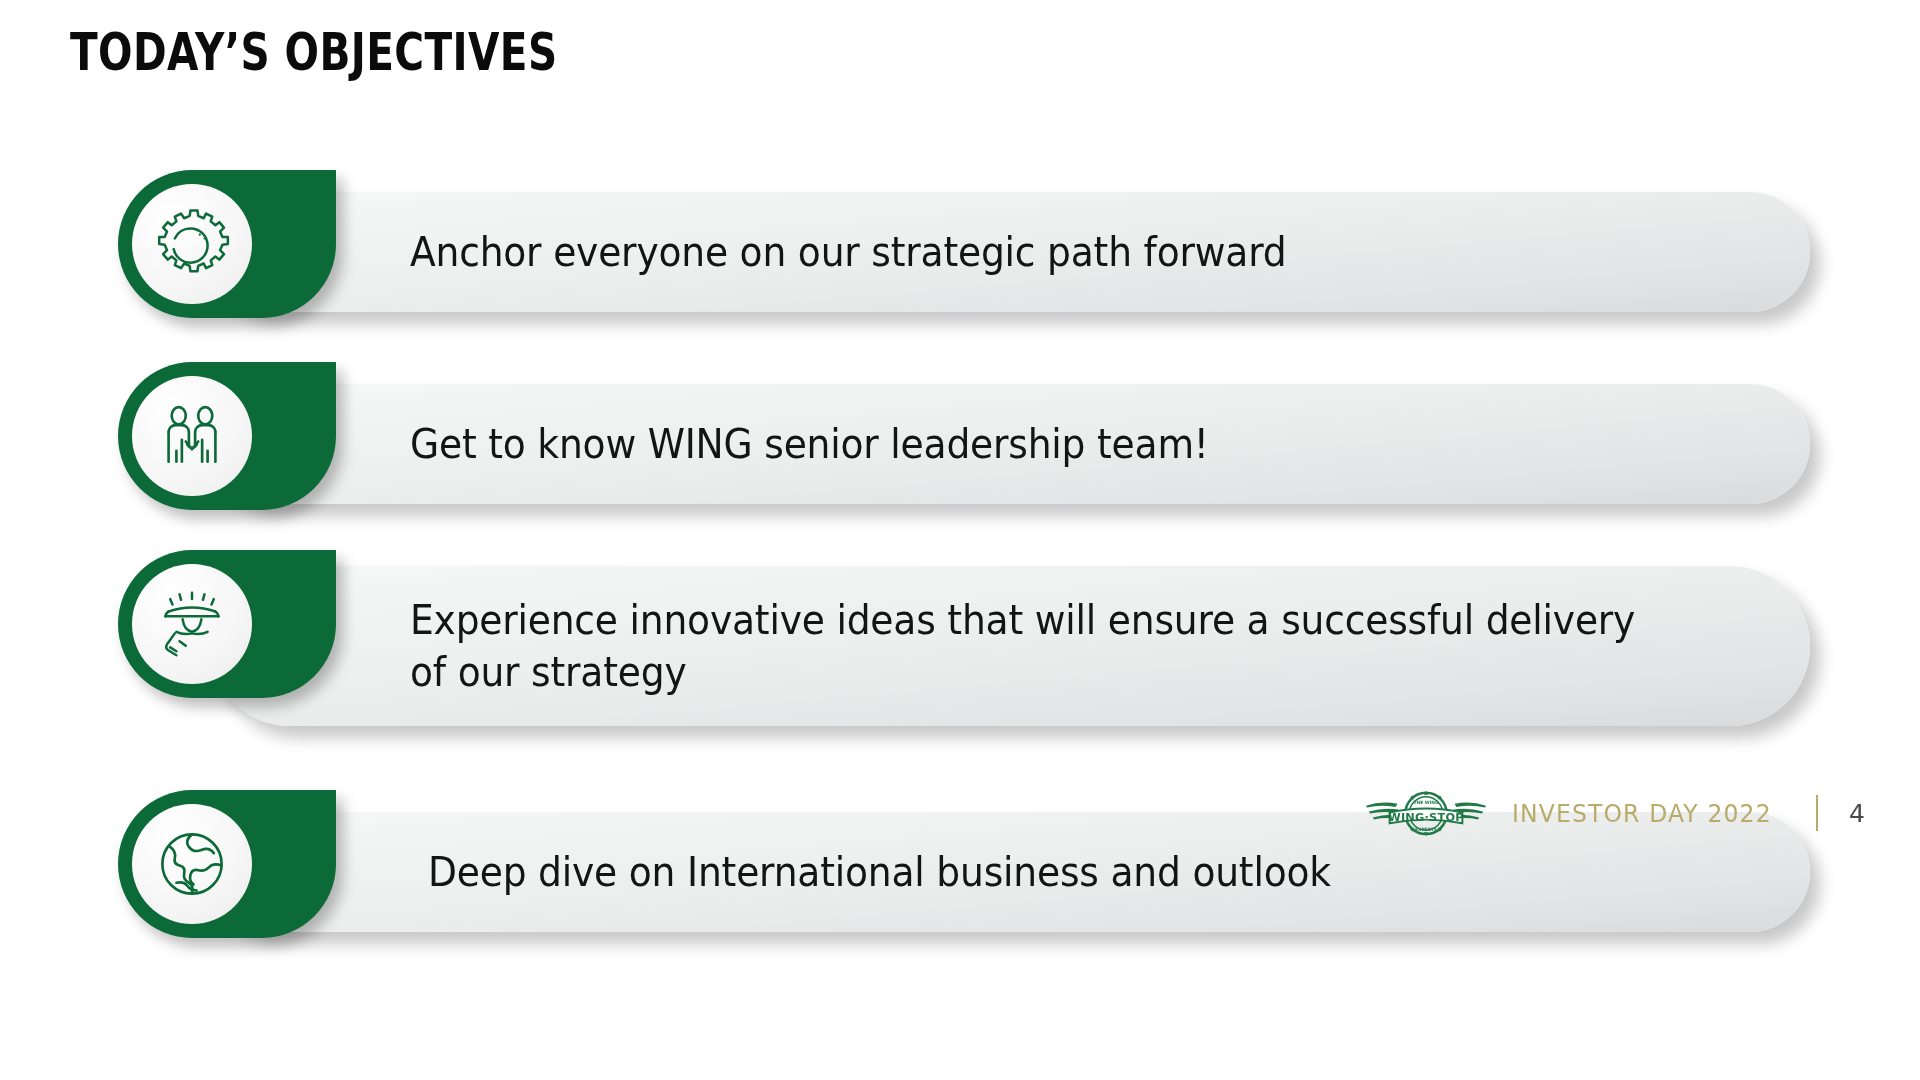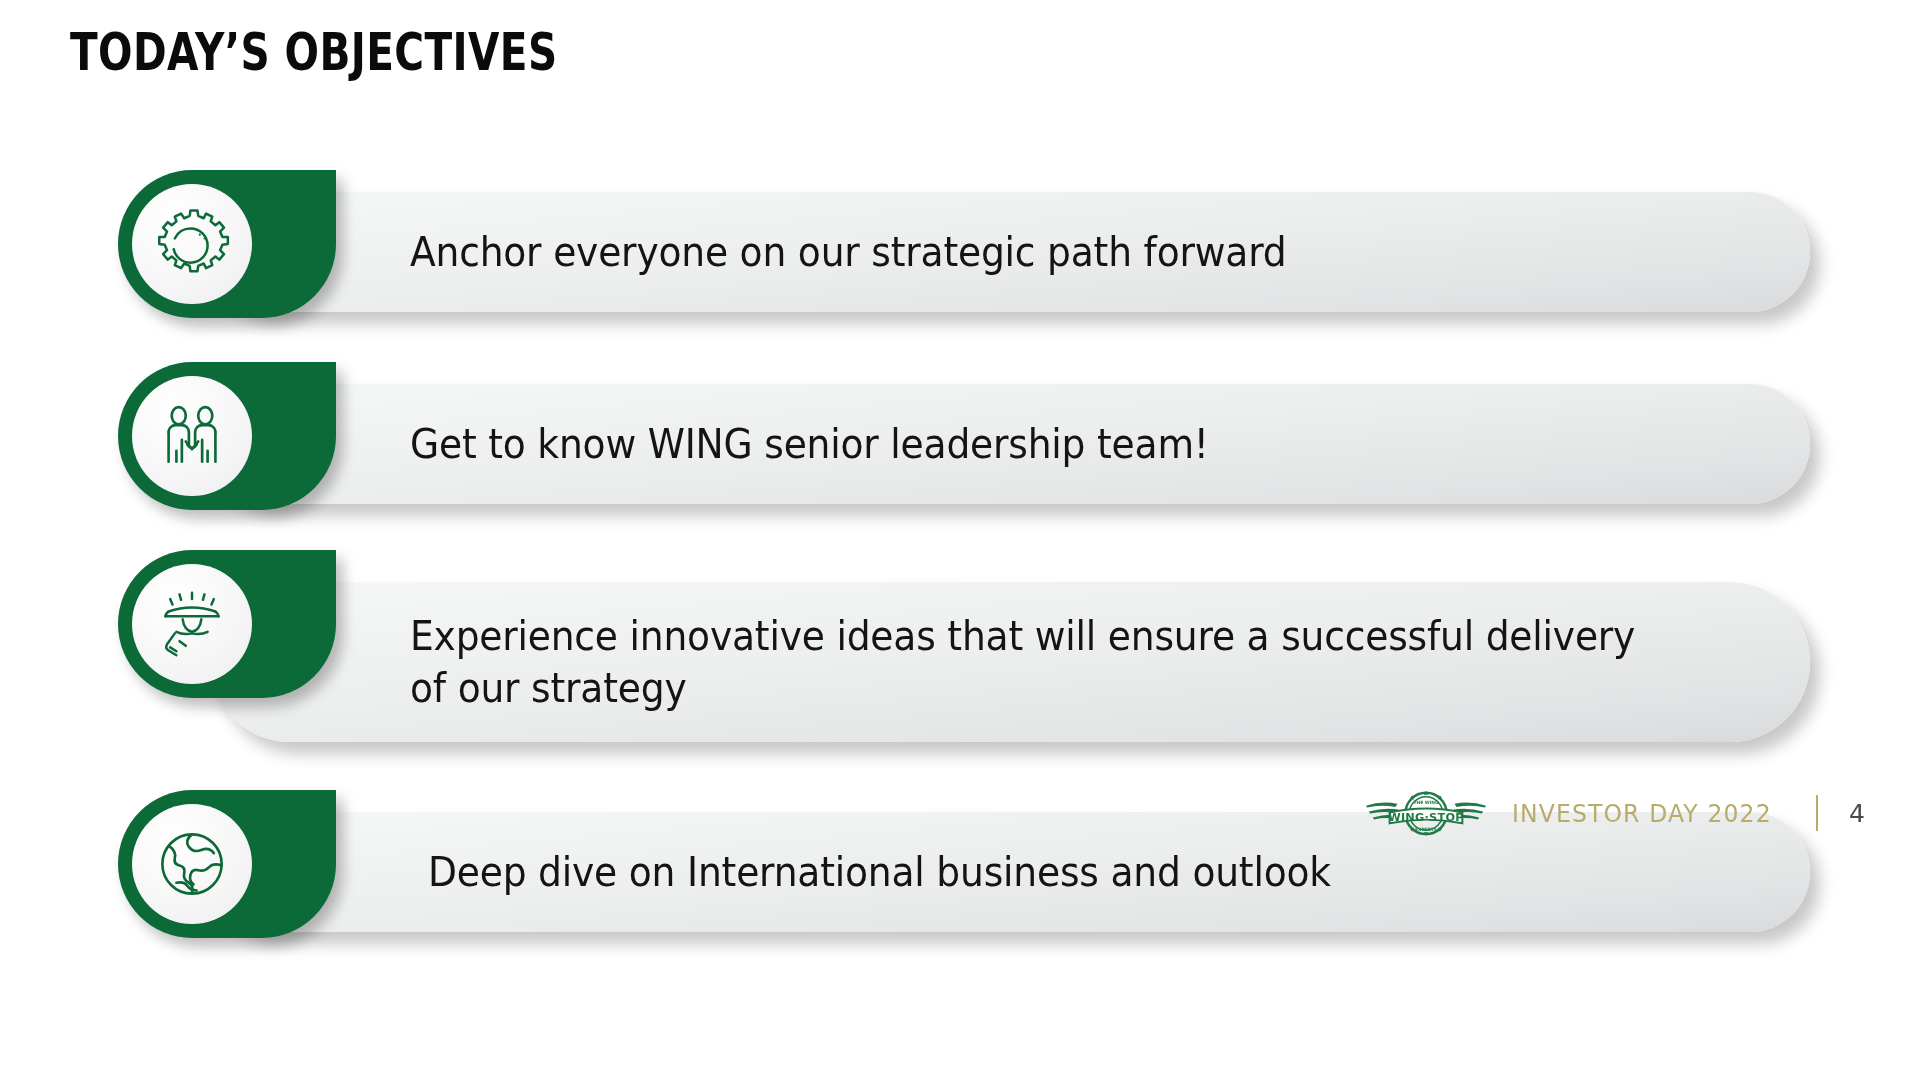--- a/index.html
+++ b/index.html
@@ -35,21 +35,21 @@
   .card{
     position:absolute;
     left:210px;
     width:1600px;
     background:linear-gradient(175deg,#f6f7f7 0%,#eceded 48%,#e2e3e4 82%,#d9dadb 100%);
     border-radius:90px;
     box-shadow:10px 12px 16px rgba(0,0,0,0.22);
     text-decoration:underline;
   }
   .card.h1{ height:120px; top:22px; }
-  .card.h2{ height:160px; top:26px; }
+  .card.h2{ height:160px; top:10px; }
 
   .card-text{
     position:absolute;
     left:200px;
     right:90px;
     color:#141414;
     font-family:"DejaVu Sans", sans-serif;
     font-size:40px;
     font-weight:400;
     line-height:1.30;

